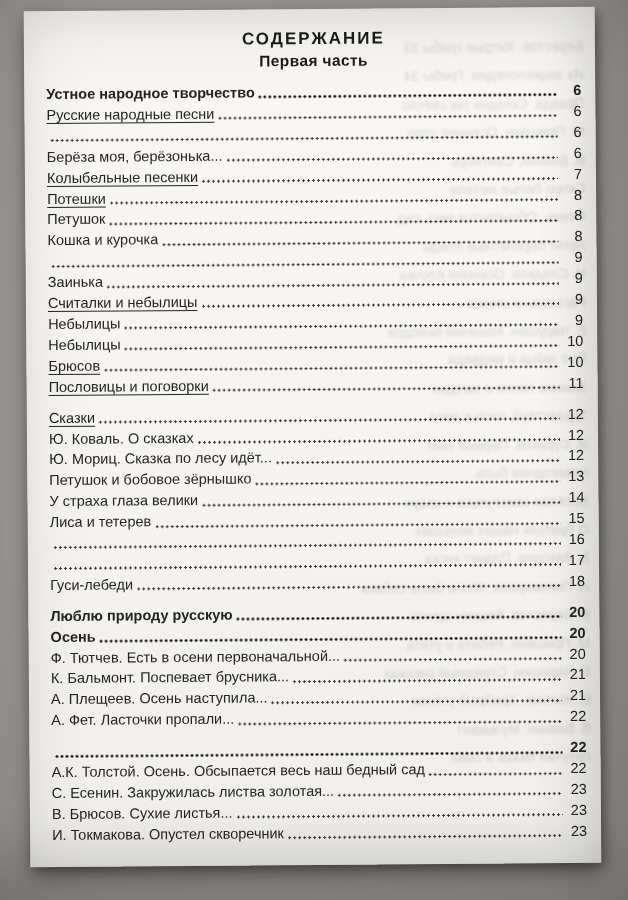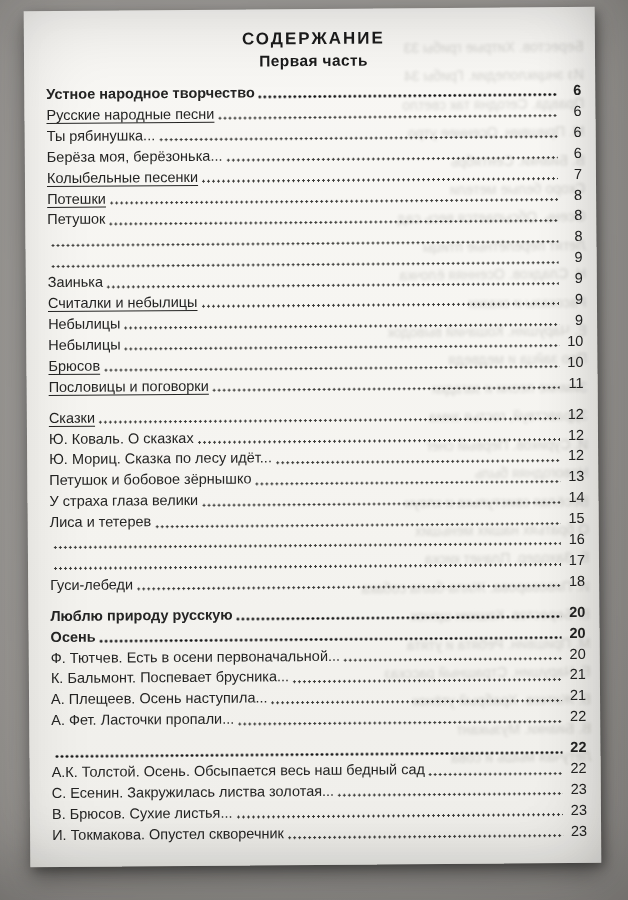--- a/index.html
+++ b/index.html
@@ -97,21 +97,20 @@
             <span class="t">Устное народное творчество</span>
             <span class="leader"></span>
             <span class="pg">6</span>
           </div>
           <div class="row">
             <span class="t u">Русские народные песни</span>
             <span class="leader"></span>
             <span class="pg">6</span>
           </div>
           <div class="row">
-            <span class="t">Ты рябинушка...</span>
             <span class="leader"></span>
             <span class="pg">6</span>
           </div>
           <div class="row">
             <span class="t">Берёза моя, берёзонька...</span>
             <span class="leader"></span>
             <span class="pg">6</span>
           </div>
           <div class="row">
             <span class="t u">Колыбельные песенки</span>
@@ -122,20 +121,21 @@
             <span class="t u">Потешки</span>
             <span class="leader"></span>
             <span class="pg">8</span>
           </div>
           <div class="row">
             <span class="t">Петушок</span>
             <span class="leader"></span>
             <span class="pg">8</span>
           </div>
           <div class="row">
+            <span class="t">Кошка и курочка</span>
             <span class="leader"></span>
             <span class="pg">8</span>
           </div>
           <div class="row">
             <span class="leader"></span>
             <span class="pg">9</span>
           </div>
           <div class="row">
             <span class="t">Заинька</span>
             <span class="leader"></span>

